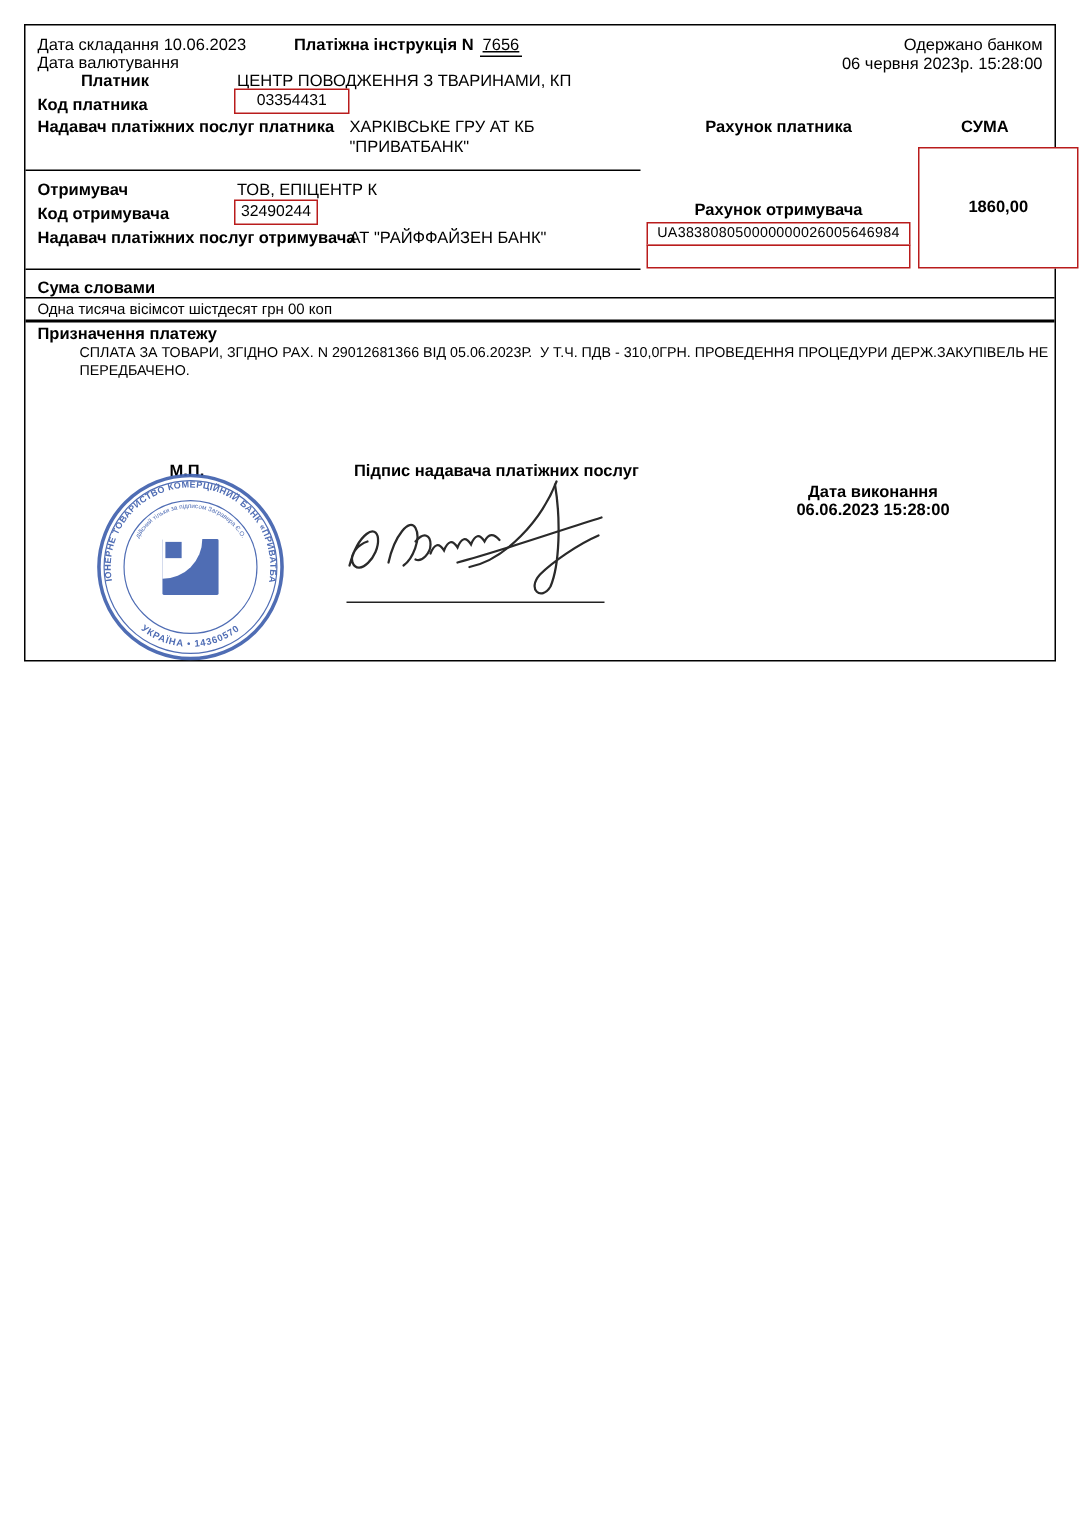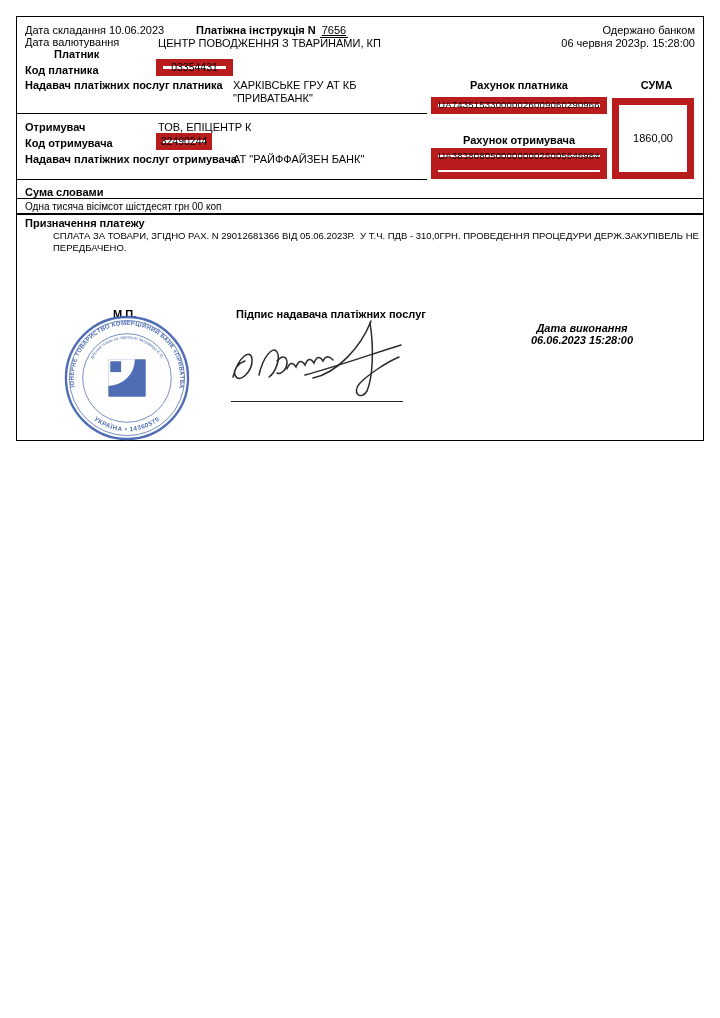--- a/index.html
+++ b/index.html
@@ -12,73 +12,72 @@
   }
   .doc {
     position:absolute; left:16px; top:16px; width:688px; height:425px;
     border:1px solid #000; background:#fff;
   }
   .abs { position:absolute; }
   .lbl { font-weight:bold; }
   .hline { position:absolute; height:1px; background:#000; }
   .hline.thick { height:2px; }
   .box {
-    position:absolute; border:7px solid #b91c1c; background:#fff;
+    position:absolute; border:1px solid #b91c1c; background:#fff;
     display:flex; align-items:center; justify-content:center;
   }
   .acct { font-size:9.5px; letter-spacing:0.2px; white-space:nowrap; }
   .code-box { font-size:10.5px; }
   .center { text-align:center; }
   .right { text-align:right; }
   .small { font-size:10px; }
   .purpose-text { font-size:9.5px; line-height:1.25; white-space:pre-wrap;margin-left:28px; }
   .docnum {
     display:inline-block; text-decoration:underline;
     border-bottom:1px solid #000; padding:0 2px; margin-left:4px;text-align:right;
   }
   .sum-box { font-size:11px; }
   .sig-line { position:absolute; height:1px; background:#222; }
   .stamp-svg { position:absolute; opacity:0.92; }
-  .exec-date { font-weight:bold; line-height:1.1;font-style:italic; }
+  .exec-date { font-weight:bold; line-height:1.1; }
 </style>
 </head>
 <body>
 
 <div class="doc">
 
   <div class="abs" style="left:8px; top:7px;">Дата складання 10.06.2023</div>
   <div class="abs" style="left:8px; top:19px;">Дата валютування</div>
 
   <div class="abs" style="left:179px; top:7px; white-space:nowrap;">
     <span class="lbl">Платіжна інструкція N</span><span class="docnum">7656</span>
   </div>
 
   <div class="abs right" style="right:8px; top:7px;">
     <div>Одержано банком</div>
     <div>06 червня 2023р. 15:28:00</div>
   </div>
 
   <div class="abs lbl" style="left:8px; top:31px;padding-left:29px;">Платник</div>
-  <div class="abs" style="left:141px; top:20px;text-align:right;">ЦЕНТР ПОВОДЖЕННЯ З ТВАРИНАМИ, КП</div>
+  <div class="abs" style="left:141px; top:31px;text-align:right;">ЦЕНТР ПОВОДЖЕННЯ З ТВАРИНАМИ, КП</div>
 
   <div class="abs lbl" style="left:8px; top:47px;">Код платника</div>
   <div class="box code-box" style="left:139px; top:42px; width:77px; height:17px;">03354431</div>
 
   <div class="abs lbl" style="left:8px; top:62px;">Надавач платіжних послуг платника</div>
   <div class="abs" style="left:216px; top:62px;">
     <div>ХАРКІВСЬКЕ ГРУ АТ КБ</div>
     <div>"ПРИВАТБАНК"</div>
   </div>
 
   <div class="abs lbl center" style="left:414px; top:62px; width:176px;">Рахунок платника</div>
   <div class="abs lbl center" style="left:595px; top:62px; width:89px;">СУМА</div>
 
-  <div class="box acct" style="left:414px; top:80px; width:176px; height:17px;">UA743515330000026009060290966</div>
 
-  <div class="box sum-box" style="left:595px; top:81px; width:82px; height:81px;">1860,00</div>
+  <div class="box sum-box" style="left:595px; top:81px; width:107px; height:81px;font-weight:bold;">1860,00</div>
 
   <div class="hline" style="left:0; top:96px; width:410px;"></div>
 
   <div class="abs lbl" style="left:8px; top:104px;">Отримувач</div>
   <div class="abs" style="left:141px; top:104px;">ТОВ, ЕПІЦЕНТР К</div>
 
   <div class="abs lbl" style="left:8px; top:120px;">Код отримувача</div>
   <div class="box code-box" style="left:139px; top:116px; width:56px; height:17px;">32490244</div>
 
   <div class="abs lbl" style="left:8px; top:136px;">Надавач платіжних послуг отримувача</div>

